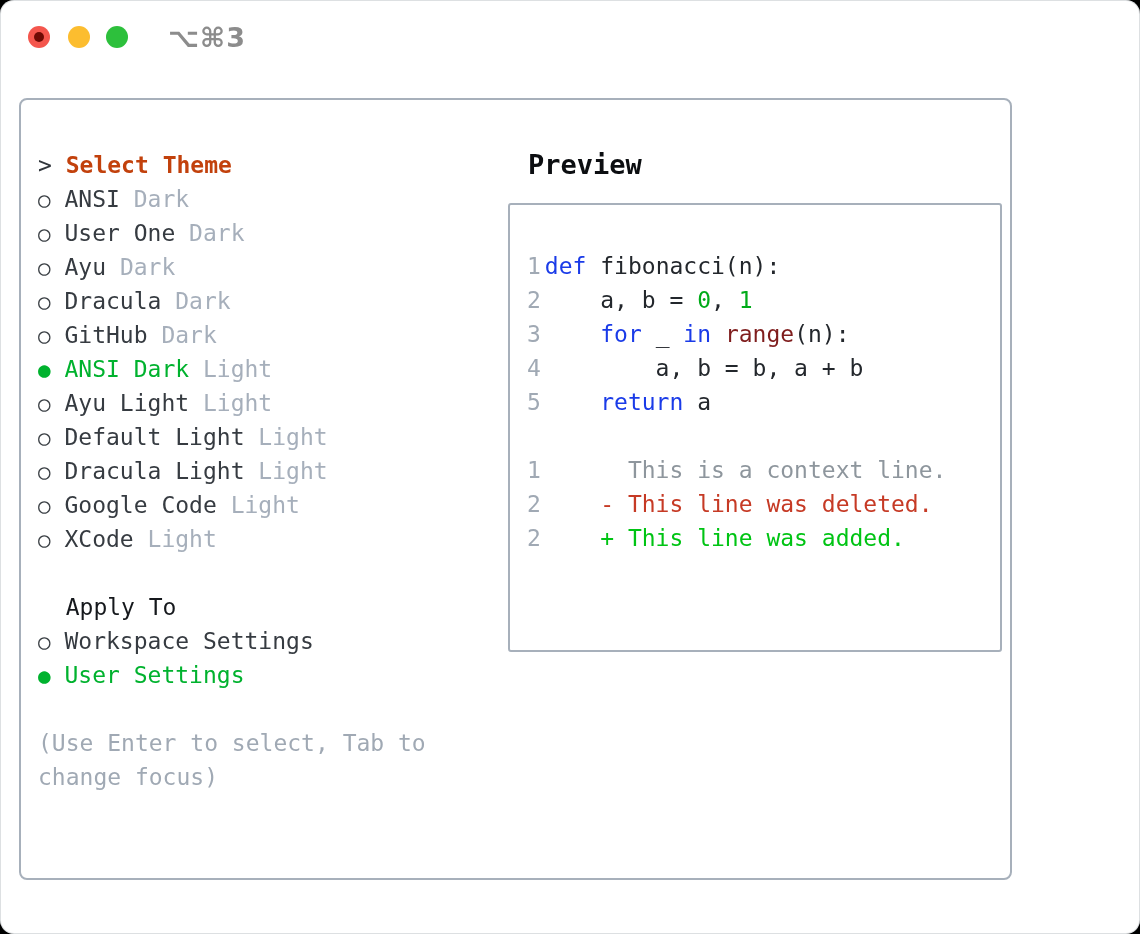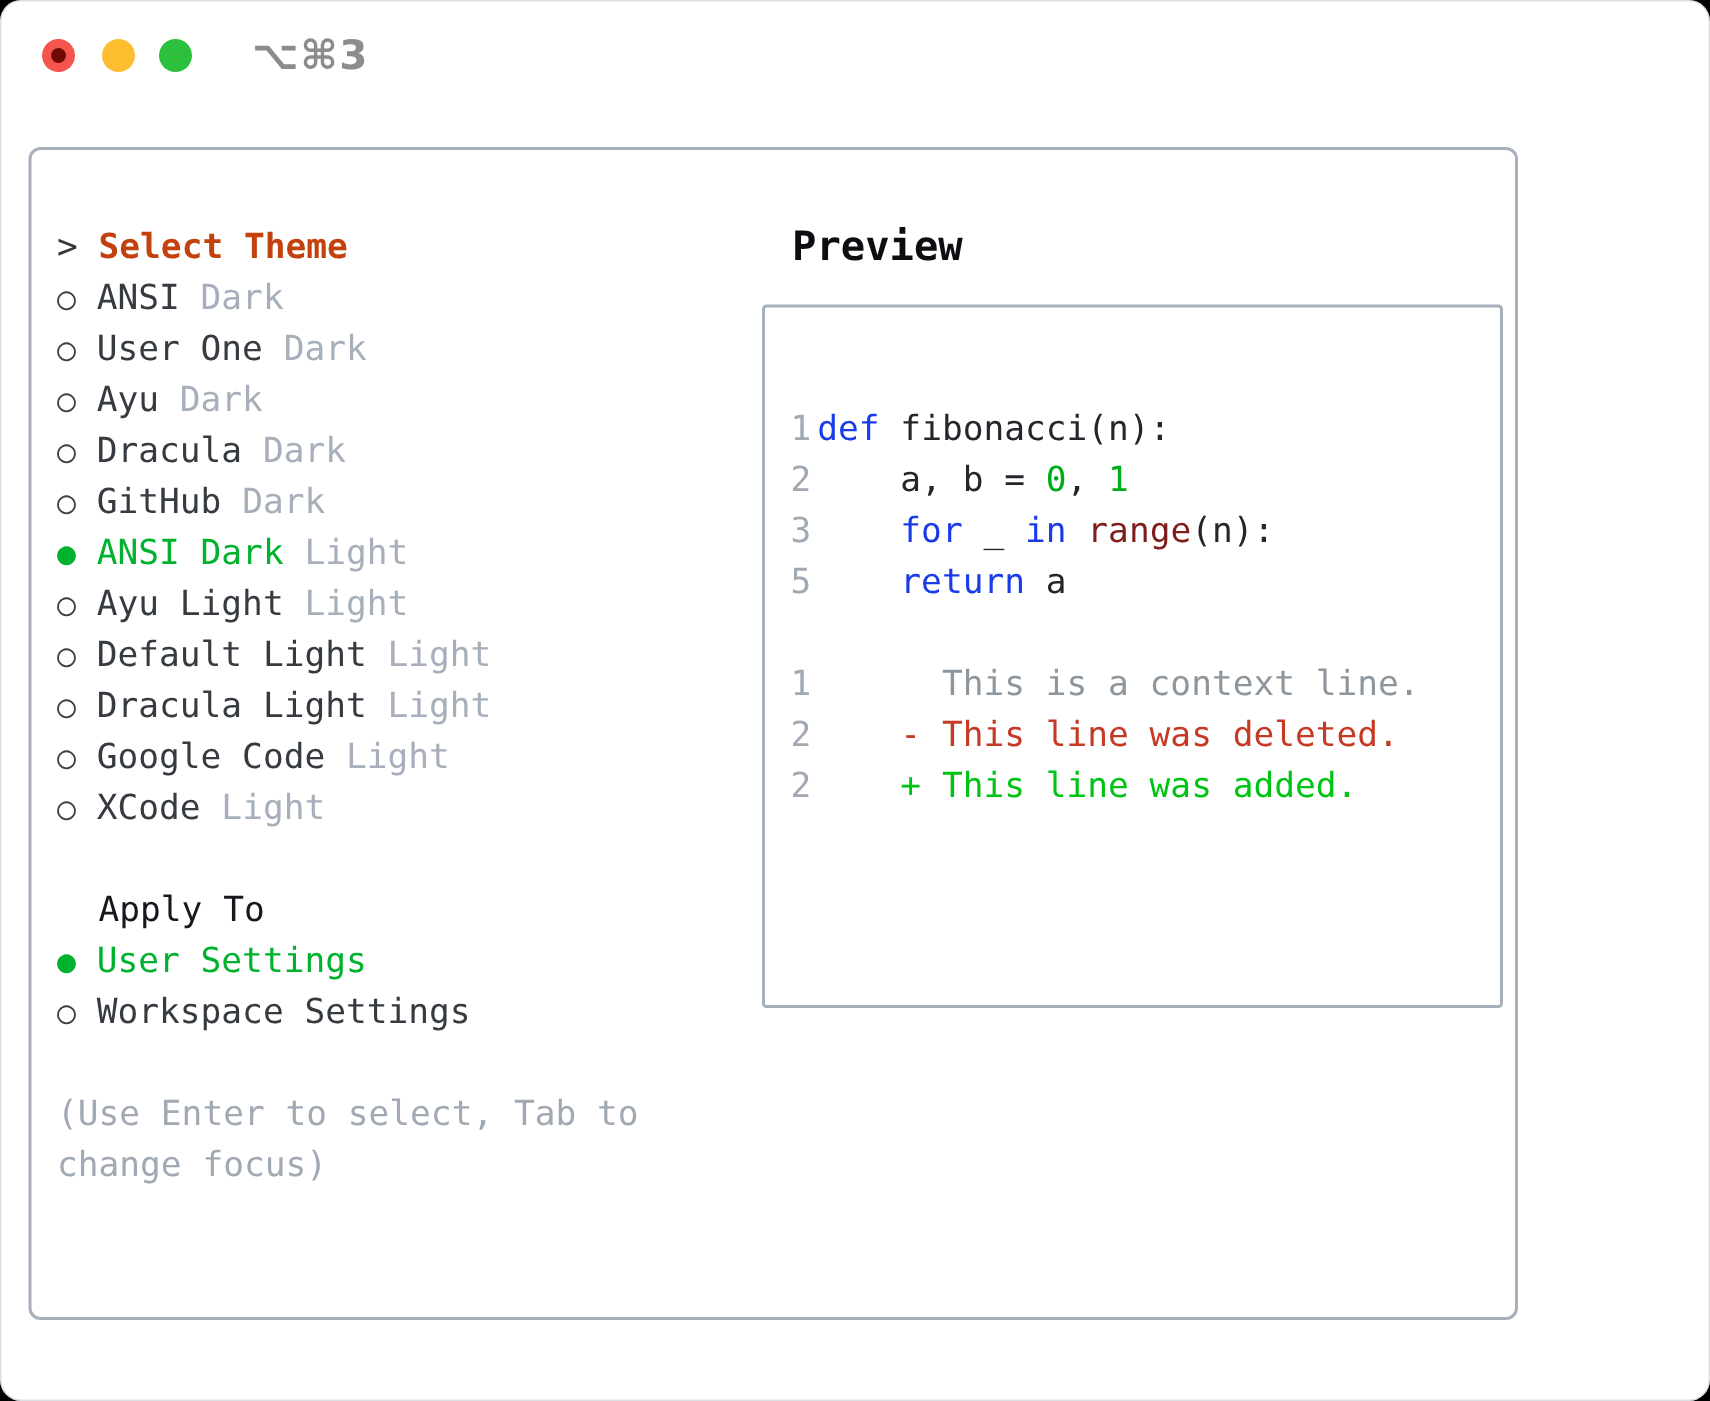--- a/index.html
+++ b/index.html
@@ -34,21 +34,21 @@
   .item.sel .marker{color:#00b22e;}
   .item.sel .name{color:#00b22e;}
   .h2{color:#15181c;margin-left:2ch;}
   .help{color:#a0a9b4;}
 
   
   .preview-title{position:absolute;left:507px;top:48px;font-size:27px;line-height:34px;
                  font-weight:bold;color:#0c0e11;}
   .preview-box{position:absolute;left:487px;top:103px;width:473px;height:401px;
                border:2px solid #a7b0bb;border-radius:3px;background:#fff;
-               padding:64px 0 0 17px;box-sizing:content-box;font-size:23px;}
+               padding:44px 0 0 17px;box-sizing:content-box;font-size:23px;}
   .pline{height:34px;line-height:34px;white-space:pre;}
   .lnum{display:inline-block;width:1ch;margin-right:4px;color:#a0a9b4;text-align:left;}
   .tok-kw{color:#1a3be8;}
   .tok-pl{color:#23272c;}
   .tok-num{color:#00ab19;}
   .tok-fn{color:#7f1d1d;}
   .d-context{color:#8e969d;}
   .d-deleted{color:#c63a25;}
   .d-added{color:#00c414;}
 </style>
@@ -82,36 +82,37 @@
           <div class="line item"><span class="marker">○</span><span class="name">Default Light</span><span class="tag">Light</span></div>
           <div class="line item"><span class="marker">○</span><span class="name">Dracula Light</span><span class="tag">Light</span></div>
           <div class="line item"><span class="marker">○</span><span class="name">Google Code</span><span class="tag">Light</span></div>
           <div class="line item"><span class="marker">○</span><span class="name">XCode</span><span class="tag">Light</span></div>
         </div>
 
       <div class="line blank"></div>
       <div class="line header2"><span class="h2">Apply To</span></div>
 
       <div id="apply-list">
+          <div class="line item"><span class="marker">○</span><span class="name">Workspace Settings</span></div>
           <div class="line item sel"><span class="marker">●</span><span class="name">User Settings</span></div>
-          <div class="line item"><span class="marker">○</span><span class="name">Workspace Settings</span></div>
         </div>
 
       <div class="line blank"></div>
       <div class="line help">(Use Enter to select, Tab to</div>
       <div class="line help">change focus)</div>
     </div>
 
     <div class="preview-title">Preview</div>
 
     <div class="preview-box">
       <div id="code-lines">
           <div class="pline"><span class="lnum">1</span><span class="content"><span class="tok-kw">def</span><span class="tok-pl"> fibonacci(n):</span></span></div>
           <div class="pline"><span class="lnum">2</span><span class="content"><span class="tok-pl">    a, b = </span><span class="tok-num">0</span><span class="tok-pl">, </span><span class="tok-num">1</span></span></div>
           <div class="pline"><span class="lnum">3</span><span class="content"><span class="tok-pl">    </span><span class="tok-kw">for</span><span class="tok-pl"> _ </span><span class="tok-kw">in</span><span class="tok-pl"> </span><span class="tok-fn">range</span><span class="tok-pl">(n):</span></span></div>
+          <div class="pline"><span class="lnum">4</span><span class="content"><span class="tok-pl">        a, b = b, a + b</span></span></div>
           <div class="pline"><span class="lnum">5</span><span class="content"><span class="tok-pl">    </span><span class="tok-kw">return</span><span class="tok-pl"> a</span></span></div>
         </div>
       <div class="pline blank"></div>
       <div id="diff-lines">
           <div class="pline"><span class="lnum">1</span><span class="content d-context">      This is a context line.</span></div>
           <div class="pline"><span class="lnum">2</span><span class="content d-deleted">    - This line was deleted.</span></div>
           <div class="pline"><span class="lnum">2</span><span class="content d-added">    + This line was added.</span></div>
         </div>
     </div>
 

